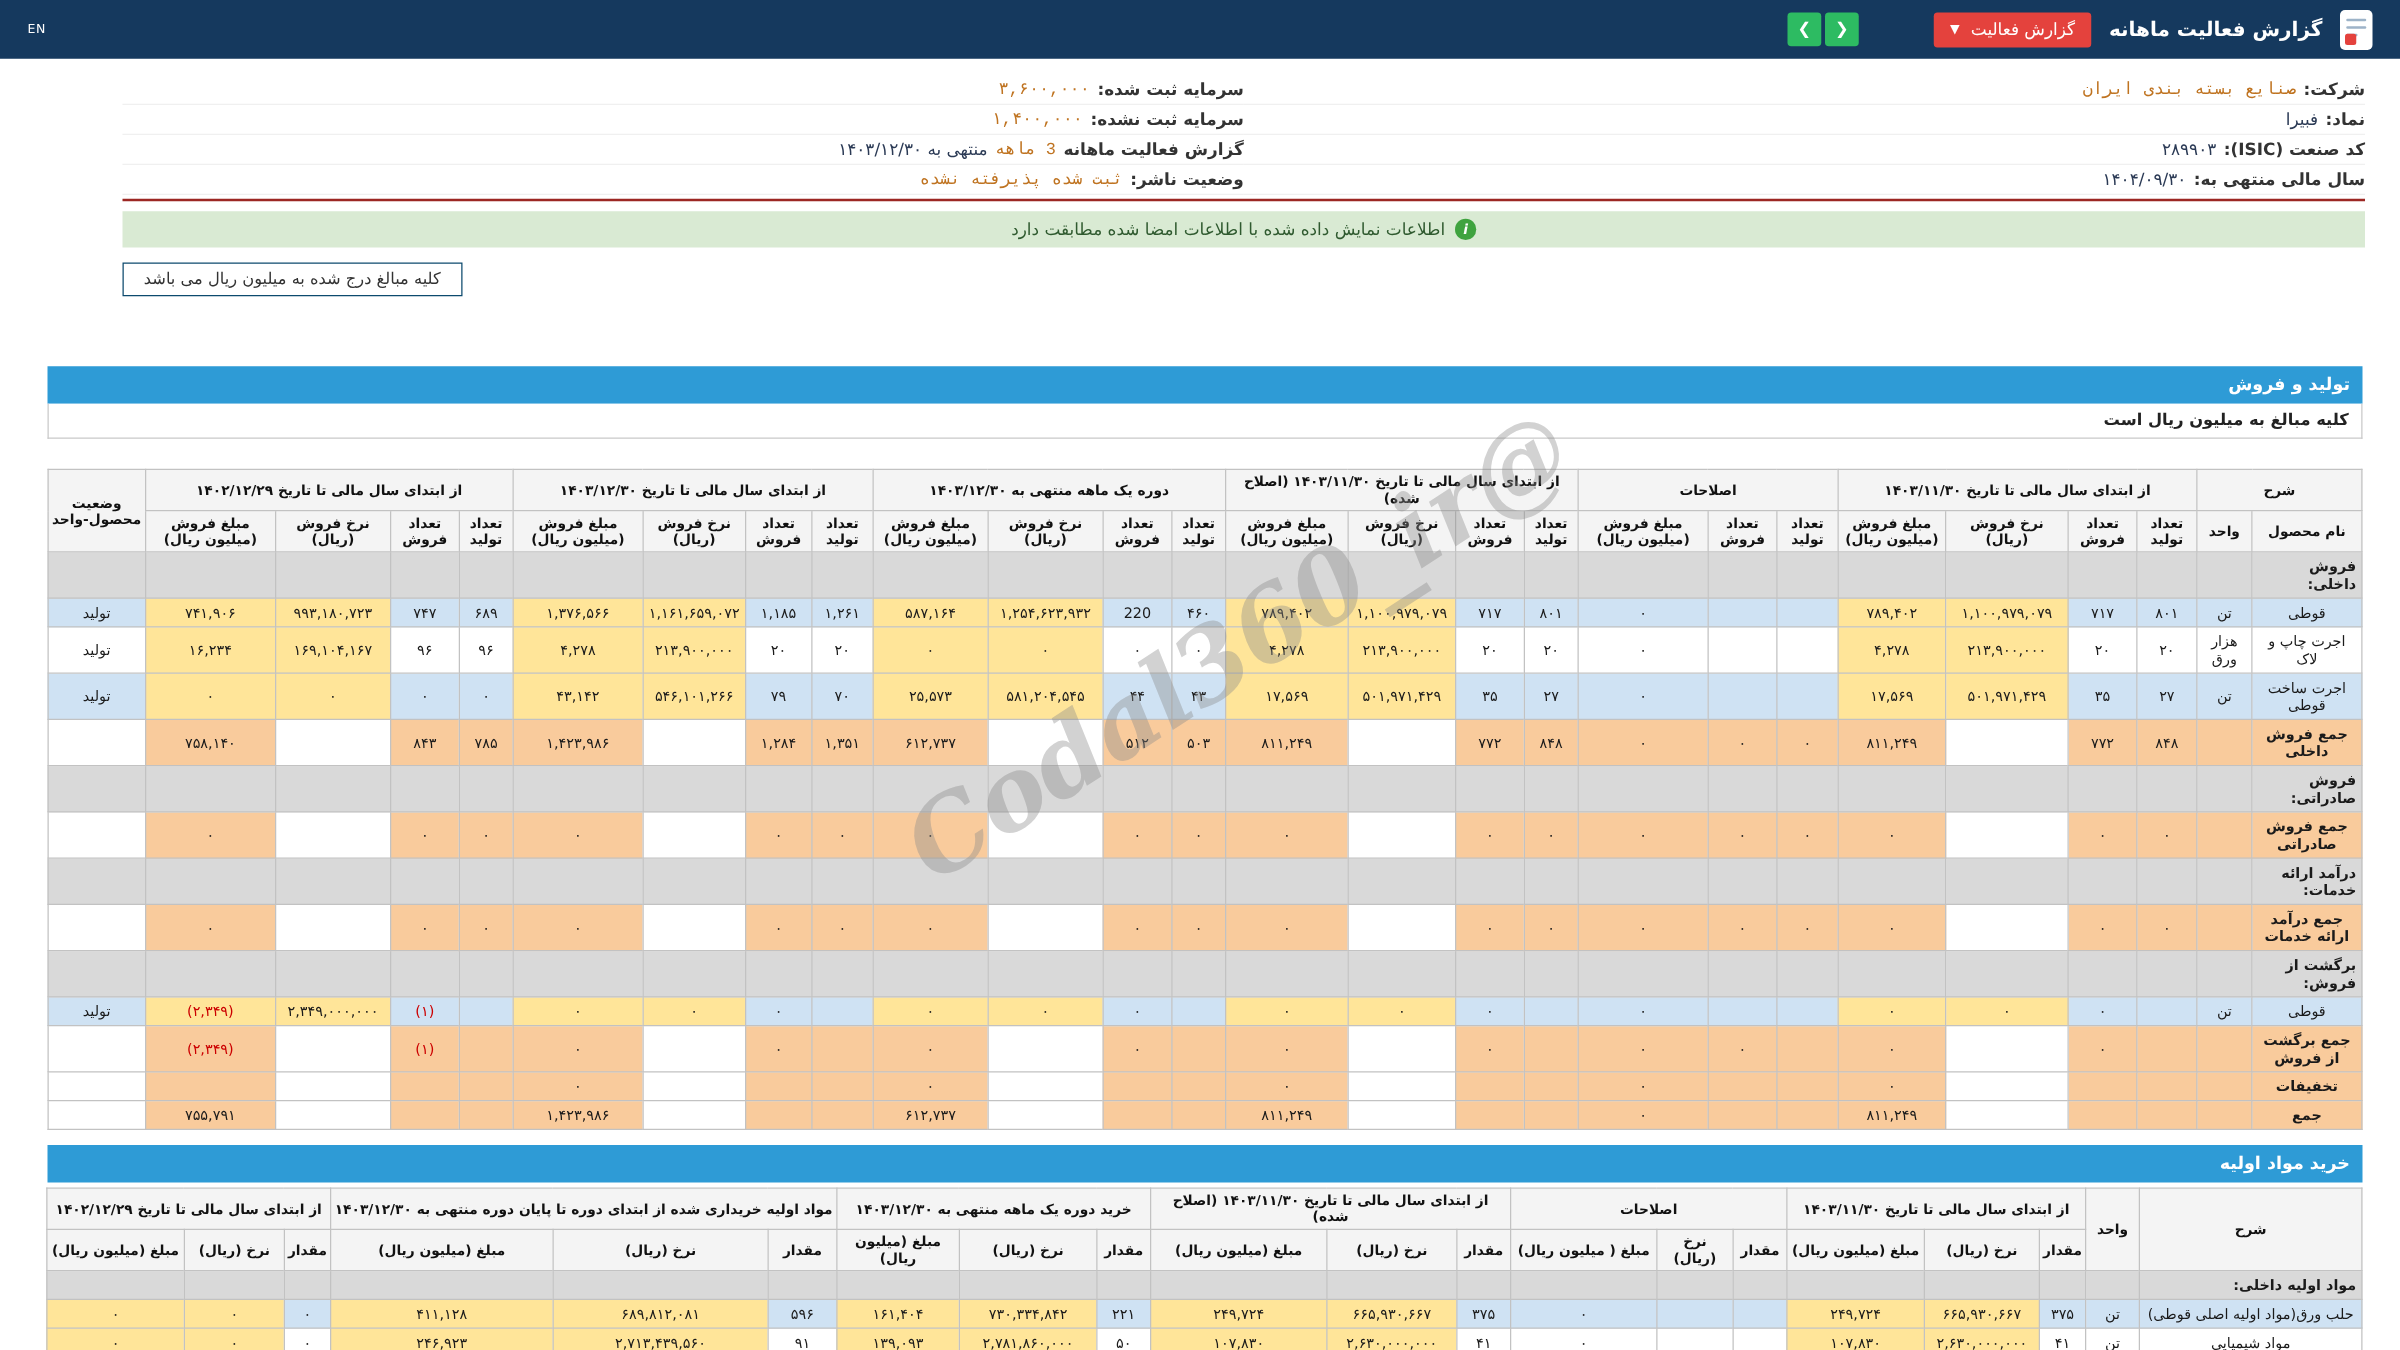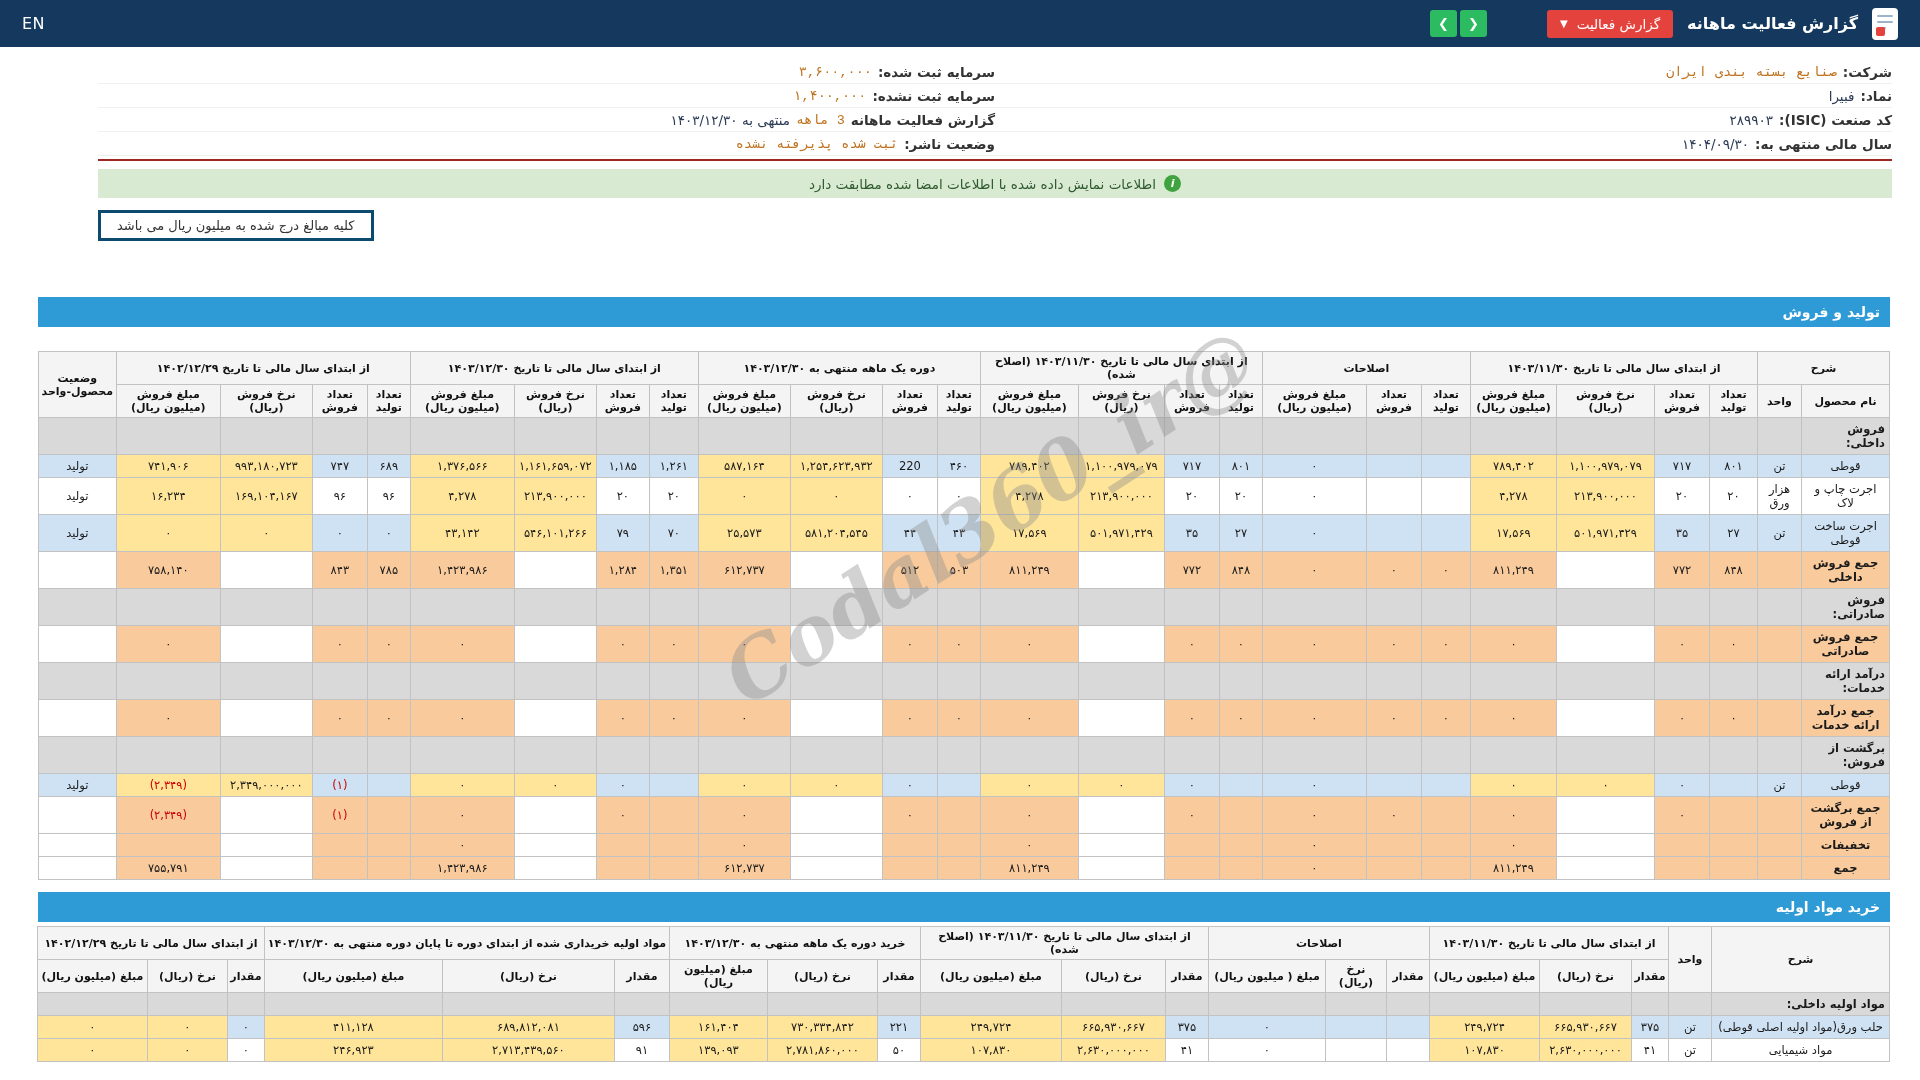--- a/index.html
+++ b/index.html
@@ -11,35 +11,35 @@
   .topbar{height:47px;background:#15395e;display:flex;align-items:center;padding:0 22px;gap:14px;}
   .doc-icon{width:26px;height:32px;background:#fff;border-radius:4px;position:relative;flex:0 0 auto;}
   .doc-icon .line{position:absolute;left:5px;right:5px;height:2px;background:#9db3c8;border-radius:1px;}
   .doc-icon .l1{top:7px;} .doc-icon .l2{top:13px;} .doc-icon .l3{top:19px;right:12px;}
   .doc-icon .red-dot{position:absolute;left:4px;bottom:4px;width:9px;height:9px;background:#e4423d;border-radius:2px;}
   .title{color:#fff;font-size:16px;font-weight:bold;white-space:nowrap;}
   .report-btn{background:#e4423d;color:#fff;border:none;border-radius:3px;font-size:13.5px;padding:6px 13px;display:flex;align-items:center;gap:9px;cursor:pointer;font-family:inherit;white-space:nowrap;}
   .report-btn .caret{font-size:10px;line-height:1;}
   .arrows{display:flex;gap:3px;margin-right:46px;}
   .arrow{width:27px;height:27px;background:#2dbb62;color:#fff;border:none;border-radius:3px;font-size:13px;font-weight:bold;cursor:pointer;display:flex;align-items:center;justify-content:center;font-family:inherit;}
-  .lang{margin-right:auto;color:#fff;font-size:16px;text-decoration:none;cursor:pointer;letter-spacing:.5px;}
+  .lang{margin-right:auto;color:#fff;font-size:10px;text-decoration:none;cursor:pointer;letter-spacing:.5px;}
 
   
   .company{margin:13px 28px 0 98px;}
   .info{display:flex;}
   .info-col{flex:1;}
   .info-row{display:flex;align-items:center;height:24px;border-bottom:1px solid #f0f0f0;font-size:13.5px;gap:6px;}
   .info-row .lbl{font-weight:bold;color:#333;white-space:nowrap;}
   .info-row .val{color:#2b3a55;}
   .info-row .val.orange{color:#bf7320;font-family:Liberation Mono, monospace;}
   .maroon-line{border-top:2px solid #9c2723;margin-top:3px;}
   .notice{margin-top:8px;background:#d9ead3;padding:6px 0;display:flex;justify-content:center;align-items:center;gap:8px;font-size:13.5px;color:#2f5a2f;}
   .info-icon{width:17px;height:17px;border-radius:50%;background:#3fa33f;color:#fff;font-size:11px;font-weight:bold;font-style:italic;display:flex;align-items:center;justify-content:center;flex:0 0 auto;}
   .amounts-wrap{text-align:left;margin-top:12px;}
-  .amounts-box{display:inline-block;border:3px solid #0c4a6e;background:#fff;padding:5px 16px;font-size:13px;color:#333;}
+  .amounts-box{display:inline-block;border:1px solid #0c4a6e;background:#fff;padding:5px 16px;font-size:13px;color:#333;}
 
   
   .main{margin:56px 30px 0 38px;}
   .bar{background:#2e9bd6;color:#fff;font-weight:bold;font-size:14px;padding:7px 10px;}
   .subtitle{border:1px solid #c9c9c9;border-top:none;padding:6px 10px;font-size:13px;font-weight:bold;background:#fff;color:#222;}
   .section2{margin-top:12px;}
   table{border-collapse:collapse;table-layout:fixed;width:100%;}
   .gap-table{margin-top:24px;}
   .tight-table{margin-top:4px;}
   th,td{border:1px solid #c2c2c2;text-align:center;vertical-align:middle;word-wrap:break-word;}
@@ -127,20 +127,21 @@
       <span class="info-icon">i</span>
       <span>اطلاعات نمایش داده شده با اطلاعات امضا شده مطابقت دارد</span>
     </div>
     <div class="amounts-wrap">
       <div class="amounts-box">کلیه مبالغ درج شده به میلیون ریال می باشد</div>
     </div>
   </section>
 
   <main class="main">
     <h2 class="bar">تولید و فروش</h2>
+    <div class="subtitle">کلیه مبالغ به میلیون ریال است</div>
     <table class="gap-table">
         <colgroup>
           <col style="width: 88px;">
           <col style="width: 44px;">
           <col style="width: 48px;">
           <col style="width: 55px;">
           <col style="width: 98px;">
           <col style="width: 86px;">
           <col style="width: 49px;">
           <col style="width: 55px;">

